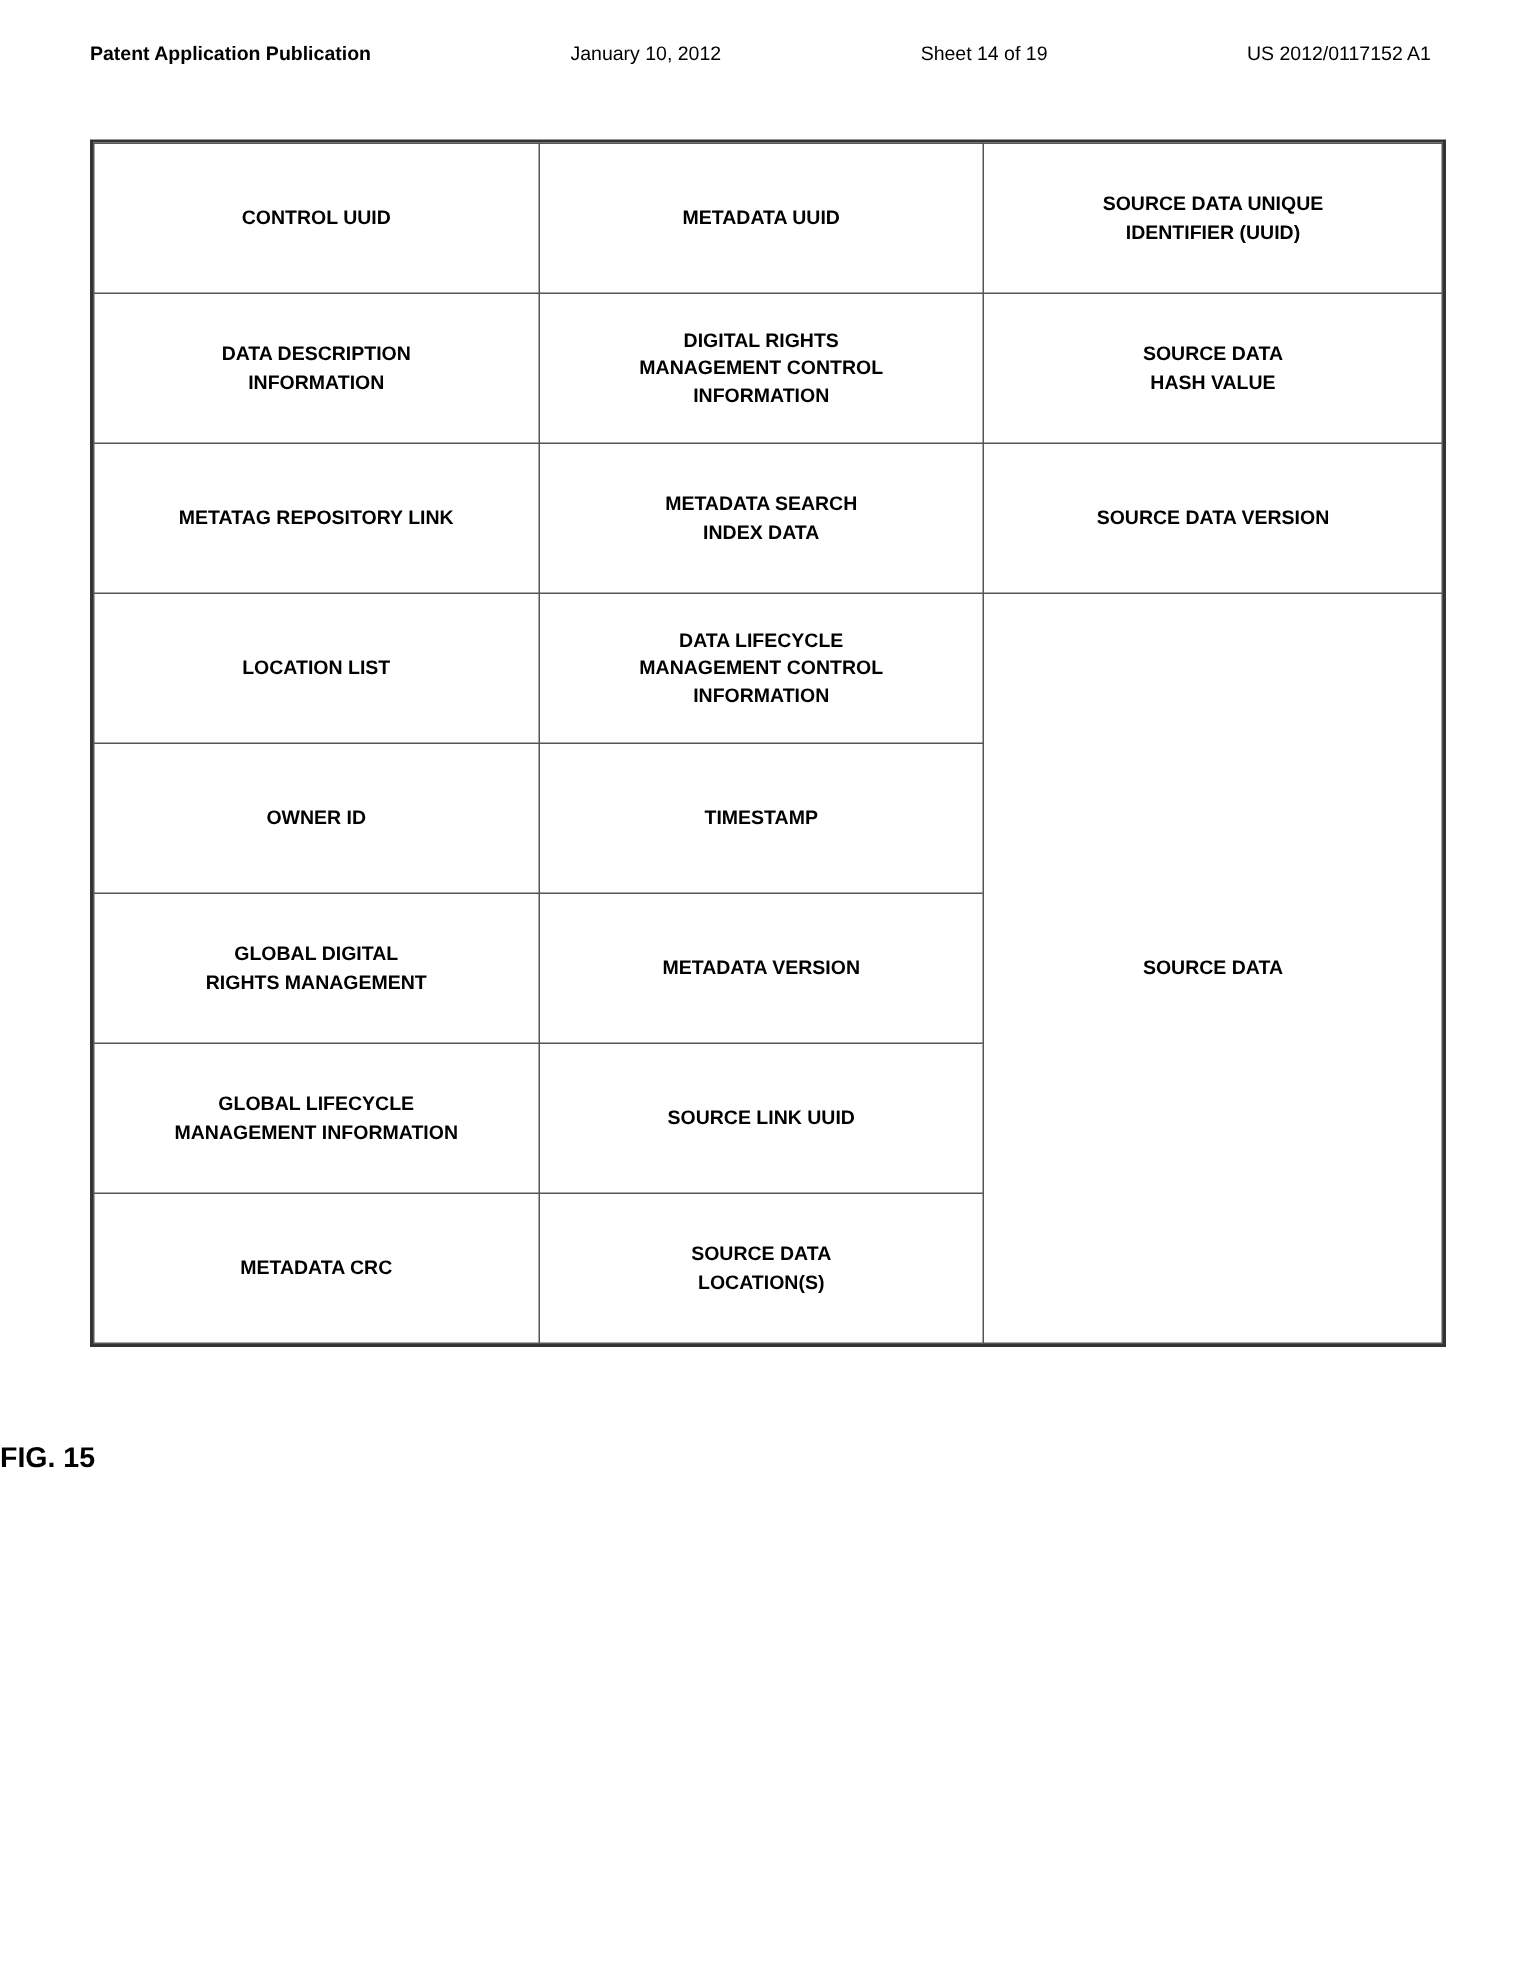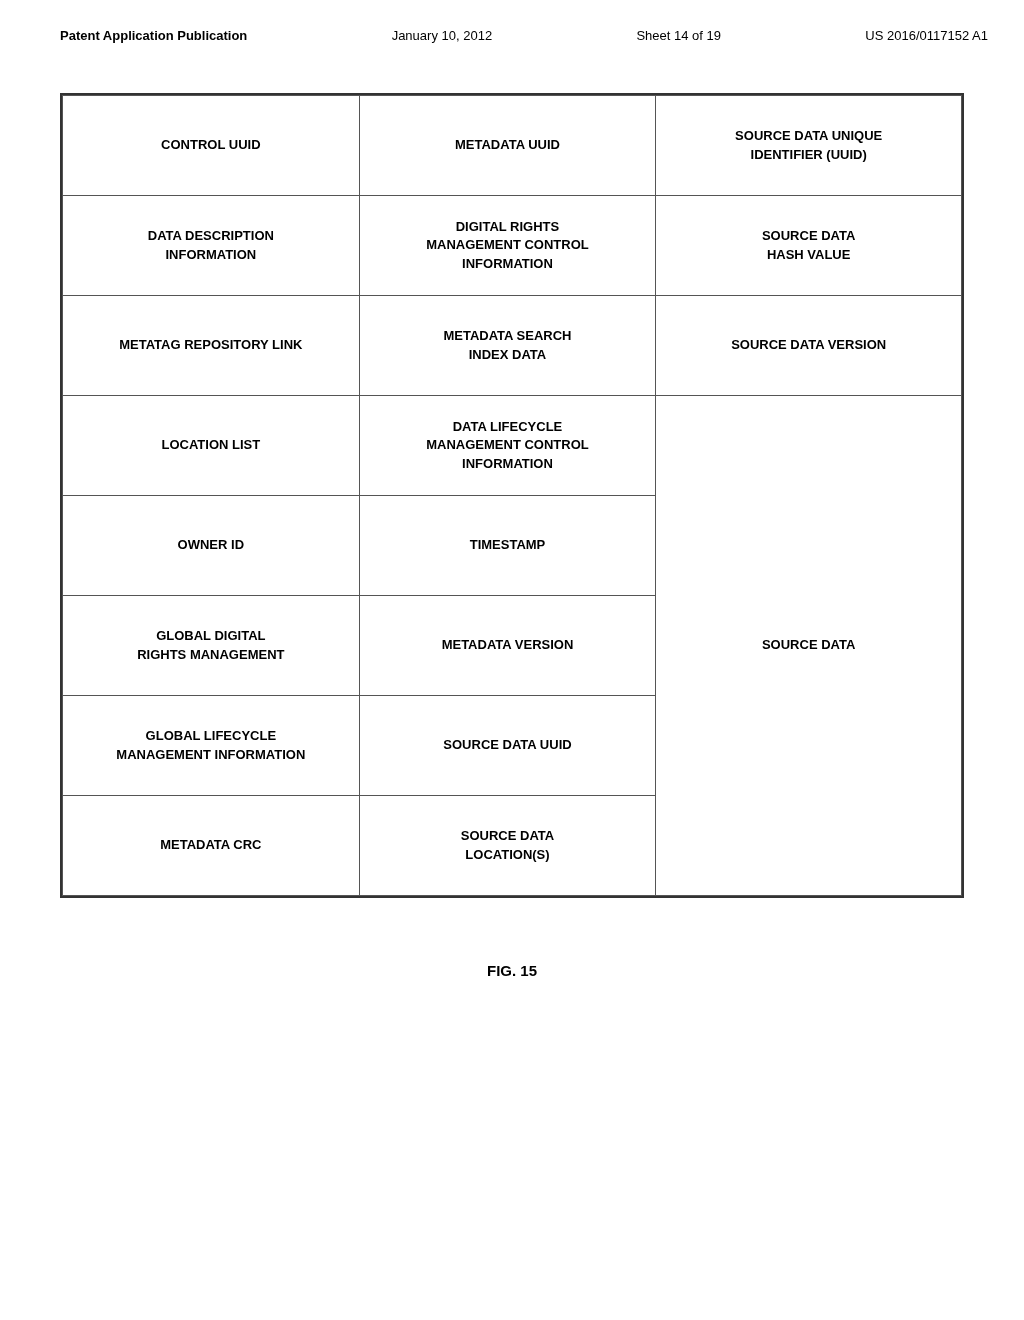--- a/index.html
+++ b/index.html
@@ -8,21 +8,21 @@
       font-family: Arial, sans-serif;
       width: 1024px;
       min-height: 1320px;
       position: relative;
     }
 
     .page-header {
       display: flex;
       justify-content: space-between;
       align-items: center;
-      padding: 28px 36px 10px 60px;
+      padding: 28px 70px 10px 60px;
       font-size: 13px;
     }
 
     .page-header span {
       font-size: 13px;
     }
 
     .page-header .pub-title {
       font-weight: bold;
     }
@@ -47,35 +47,34 @@
       font-family: Arial, sans-serif;
       line-height: 1.4;
       height: 100px;
     }
 
     .col1 { width: 33%; }
     .col2 { width: 33%; }
     .col3 { width: 34%; }
 
     .fig-label {
-      text-align: center;
-      font-size: 15px;
+      font-size: 19px;
       font-weight: bold;
       margin-top: 28px;
       font-family: Arial, sans-serif;
     }
   </style>
 </head>
 <body>
 
 <div class="page-header">
   <span class="pub-title">Patent Application Publication</span>
   <span>January 10, 2012</span>
   <span>Sheet 14 of 19</span>
-  <span>US 2016/0117152 A1</span>
+  <span>US 2012/0117152 A1</span>
 </div>
 
 <div class="diagram-container">
   <table class="grid-table">
     <tbody>
 
       <tr>
         <td class="col1">CONTROL UUID</td>
         <td class="col2">METADATA UUID</td>
         <td class="col3">SOURCE DATA UNIQUE<br>IDENTIFIER (UUID)</td>
@@ -104,21 +103,21 @@
         <td class="col2">TIMESTAMP</td>
       </tr>
 
       <tr>
         <td class="col1">GLOBAL DIGITAL<br>RIGHTS MANAGEMENT</td>
         <td class="col2">METADATA VERSION</td>
       </tr>
 
       <tr>
         <td class="col1">GLOBAL LIFECYCLE<br>MANAGEMENT INFORMATION</td>
-        <td class="col2">SOURCE DATA UUID</td>
+        <td class="col2">SOURCE LINK UUID</td>
       </tr>
 
       <tr>
         <td class="col1">METADATA CRC</td>
         <td class="col2">SOURCE DATA<br>LOCATION(S)</td>
       </tr>
     </tbody>
   </table>
 </div>
 

